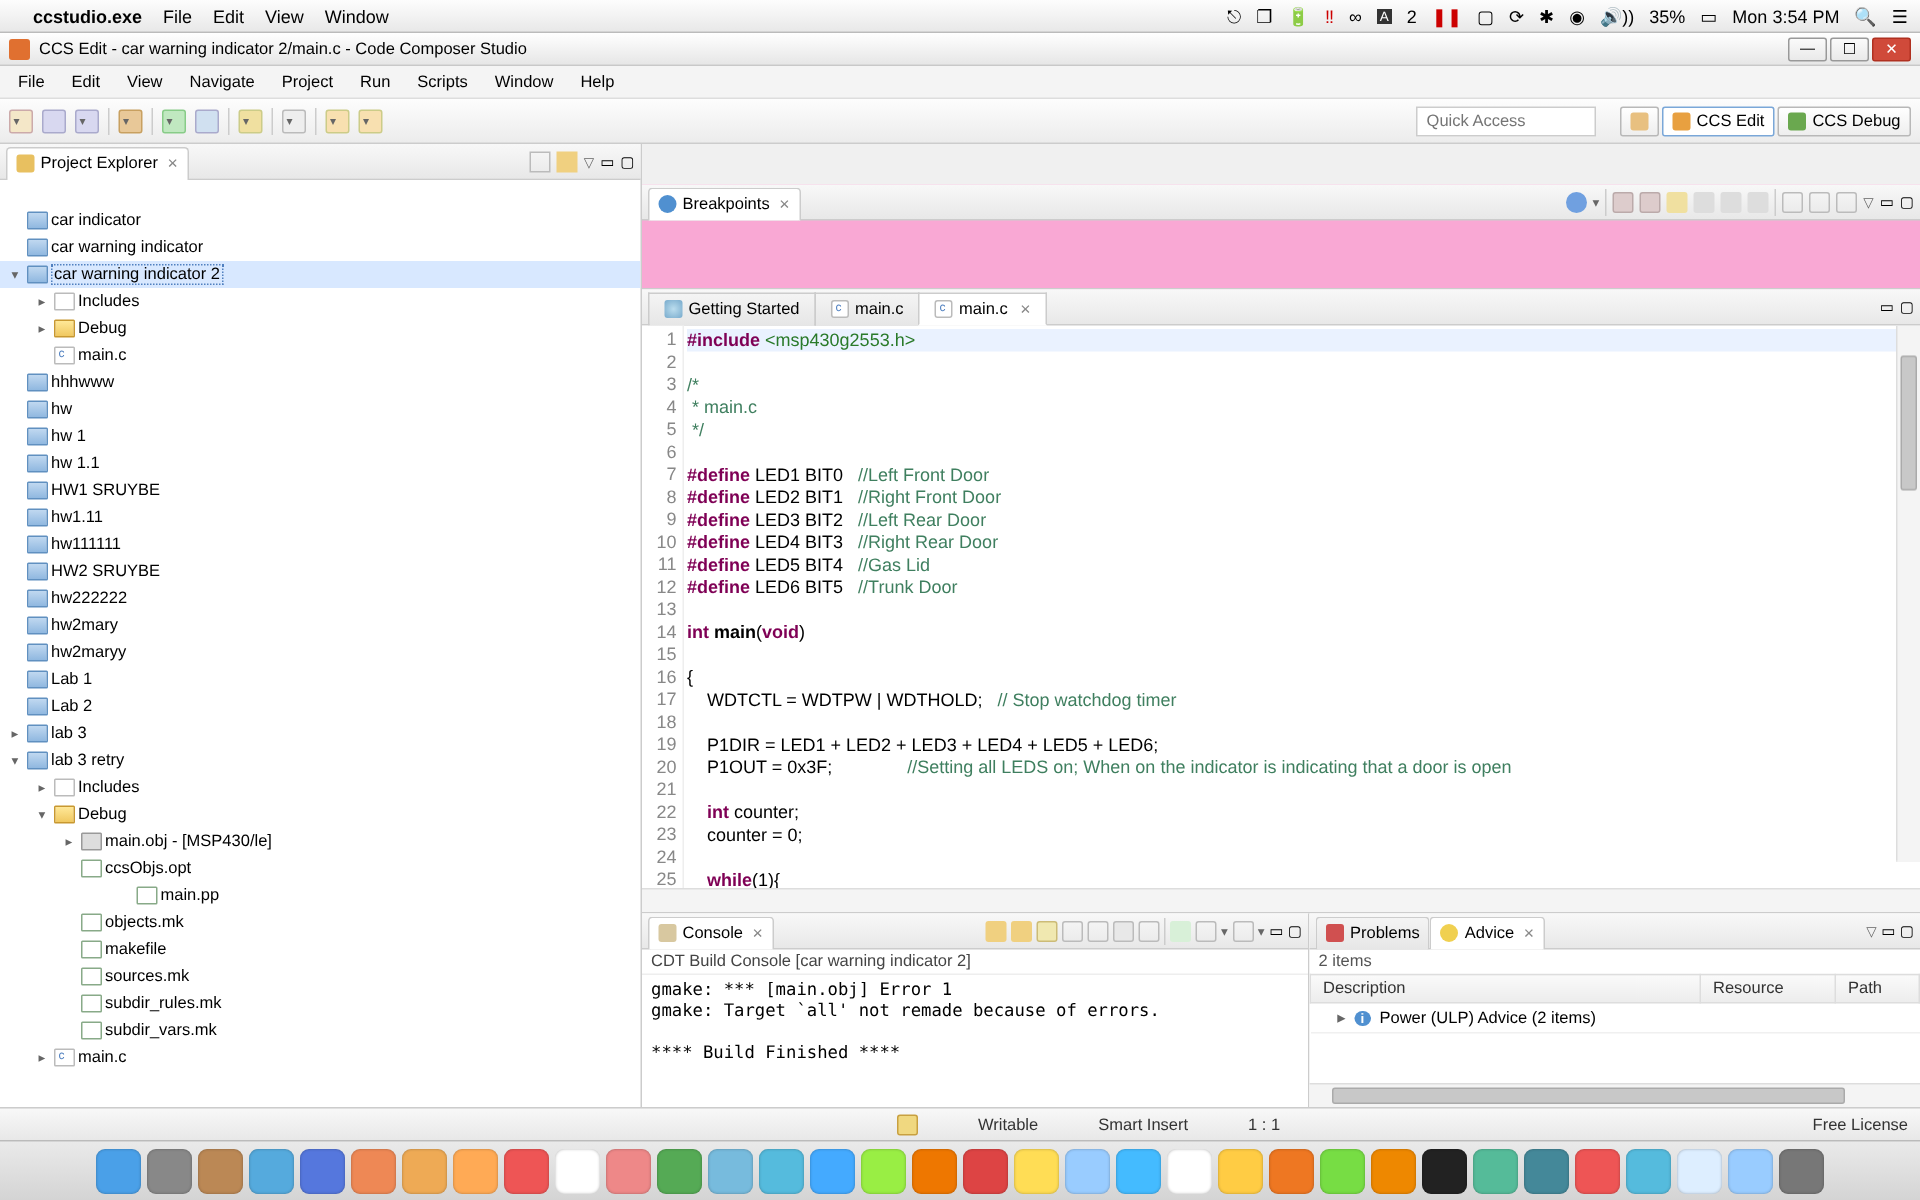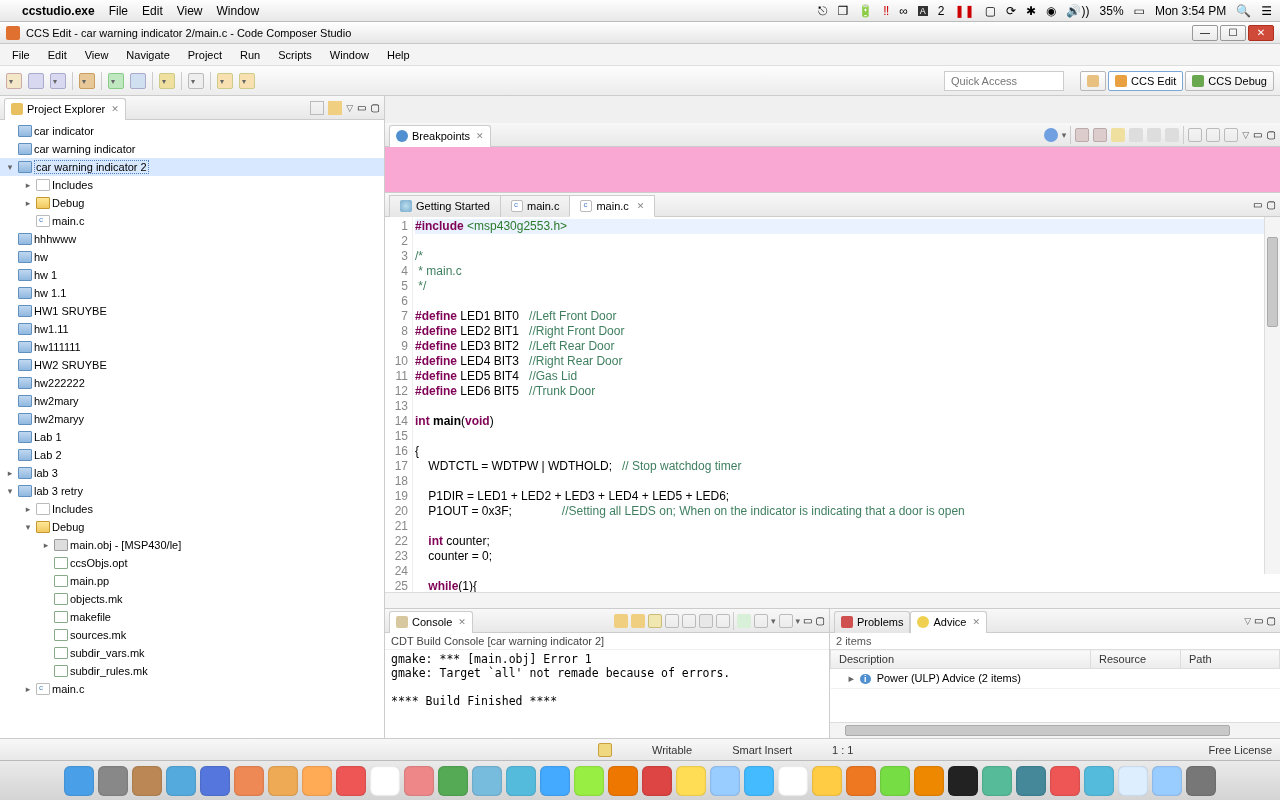--- a/index.html
+++ b/index.html
@@ -19,28 +19,28 @@
 .tb-sep { width: 1px; height: 18px; background: #ccc; }
 .toolbar .drop::after { content: "▾"; font-size: 8px; margin-left: 2px; color: #666; }
 .qa { margin-left: auto; }
 .qa input { width: 120px; height: 20px; border: 1px solid #ccc; padding: 0 6px; font-size: 11px; }
 .persp { display: flex; gap: 2px; margin-left: 10px; }
 .persp-btn { height: 20px; padding: 0 6px; border: 1px solid #b8b8b8; border-radius: 2px; background: linear-gradient(#fff,#eee); display: flex; align-items: center; gap: 4px; font-size: 11px; }
 .persp-btn.active { background: #fff; border-color: #7aa7d8; }
 .persp-ico { width: 12px; height: 12px; background: #e8a040; border-radius: 2px; }
 .persp-ico.dbg { background: #6aa84f; }
 .main { flex: 1; display: flex; min-height: 0; }
-.left-panel { width: 385px; border-right: 1px solid #ccc; display: flex; flex-direction: column; background: #fff; }
+.left-panel { width: 428px; border-right: 1px solid #ccc; display: flex; flex-direction: column; background: #fff; }
 .view-tabs { height: 24px; background: linear-gradient(#f8f8f8,#e8e8e8); border-bottom: 1px solid #ccc; display: flex; align-items: center; padding: 0 4px; }
 .view-tab { display: flex; align-items: center; gap: 4px; padding: 2px 6px; background: #fff; border: 1px solid #ccc; border-bottom: none; border-radius: 3px 3px 0 0; height: 22px; margin-top: 2px; }
 .view-tab .x { color: #888; font-size: 9px; margin-left: 2px; }
 .vt-ico { width: 12px; height: 12px; border-radius: 2px; }
 .view-tabs .tb-right { margin-left: auto; display: flex; gap: 4px; align-items: center; }
 .tb-small { width: 14px; height: 14px; display: inline-block; }
-.tree { flex: 1; overflow: auto; padding: 2px 0; }
+.tree { flex: 1; overflow: auto; padding: 18px 0; }
 .tree-row { display: flex; align-items: center; height: 18px; padding-left: 4px; gap: 2px; white-space: nowrap; }
 .tree-row .tw { width: 12px; text-align: center; color: #666; font-size: 9px; }
 .tree-row .ico { width: 14px; height: 12px; border-radius: 1px; }
 .ico.folder-open { background: linear-gradient(#ffe898,#f0c860); border: 1px solid #c89830; }
 .ico.proj { background: linear-gradient(#c0d8f0,#90b8e0); border: 1px solid #6090c0; }
 .ico.cfile { background: #fff; border: 1px solid #bbb; position: relative; }
 .ico.cfile::after { content: "c"; position: absolute; font-size: 8px; color: #5080c0; left: 2px; top: -1px; }
 .ico.inc { background: #fff; border: 1px solid #bbb; }
 .ico.mk { background: #fff; border: 1px solid #8a8; }
 .ico.obj { background: #ddd; border: 1px solid #999; }
@@ -305,21 +305,21 @@
         <div class="tree-row" style="padding-left: 40px;">
           <span class="tw">▸</span>
           <span class="ico obj"></span>
           <span class="lbl">main.obj - [MSP430/le]</span>
         </div>
         <div class="tree-row" style="padding-left: 40px;">
           <span class="tw"></span>
           <span class="ico mk"></span>
           <span class="lbl">ccsObjs.opt</span>
         </div>
-        <div class="tree-row" style="padding-left: 40px;">
+        <div class="tree-row" style="padding-left: 40px; margin-left: 37px;">
           <span class="tw"></span>
           <span class="ico mk"></span>
           <span class="lbl">main.pp</span>
         </div>
         <div class="tree-row" style="padding-left: 40px;">
           <span class="tw"></span>
           <span class="ico mk"></span>
           <span class="lbl">objects.mk</span>
         </div>
         <div class="tree-row" style="padding-left: 40px;">
@@ -328,26 +328,26 @@
           <span class="lbl">makefile</span>
         </div>
         <div class="tree-row" style="padding-left: 40px;">
           <span class="tw"></span>
           <span class="ico mk"></span>
           <span class="lbl">sources.mk</span>
         </div>
         <div class="tree-row" style="padding-left: 40px;">
           <span class="tw"></span>
           <span class="ico mk"></span>
+          <span class="lbl">subdir_rules.mk</span>
+        </div>
+        <div class="tree-row" style="padding-left: 40px;">
+          <span class="tw"></span>
+          <span class="ico mk"></span>
           <span class="lbl">subdir_vars.mk</span>
-        </div>
-        <div class="tree-row" style="padding-left: 40px;">
-          <span class="tw"></span>
-          <span class="ico mk"></span>
-          <span class="lbl">subdir_rules.mk</span>
         </div>
         <div class="tree-row" style="padding-left: 22px;">
           <span class="tw">▸</span>
           <span class="ico cfile"></span>
           <span class="lbl">main.c</span>
         </div>
       </div>
   </div>
 
   <div class="right-panel">

